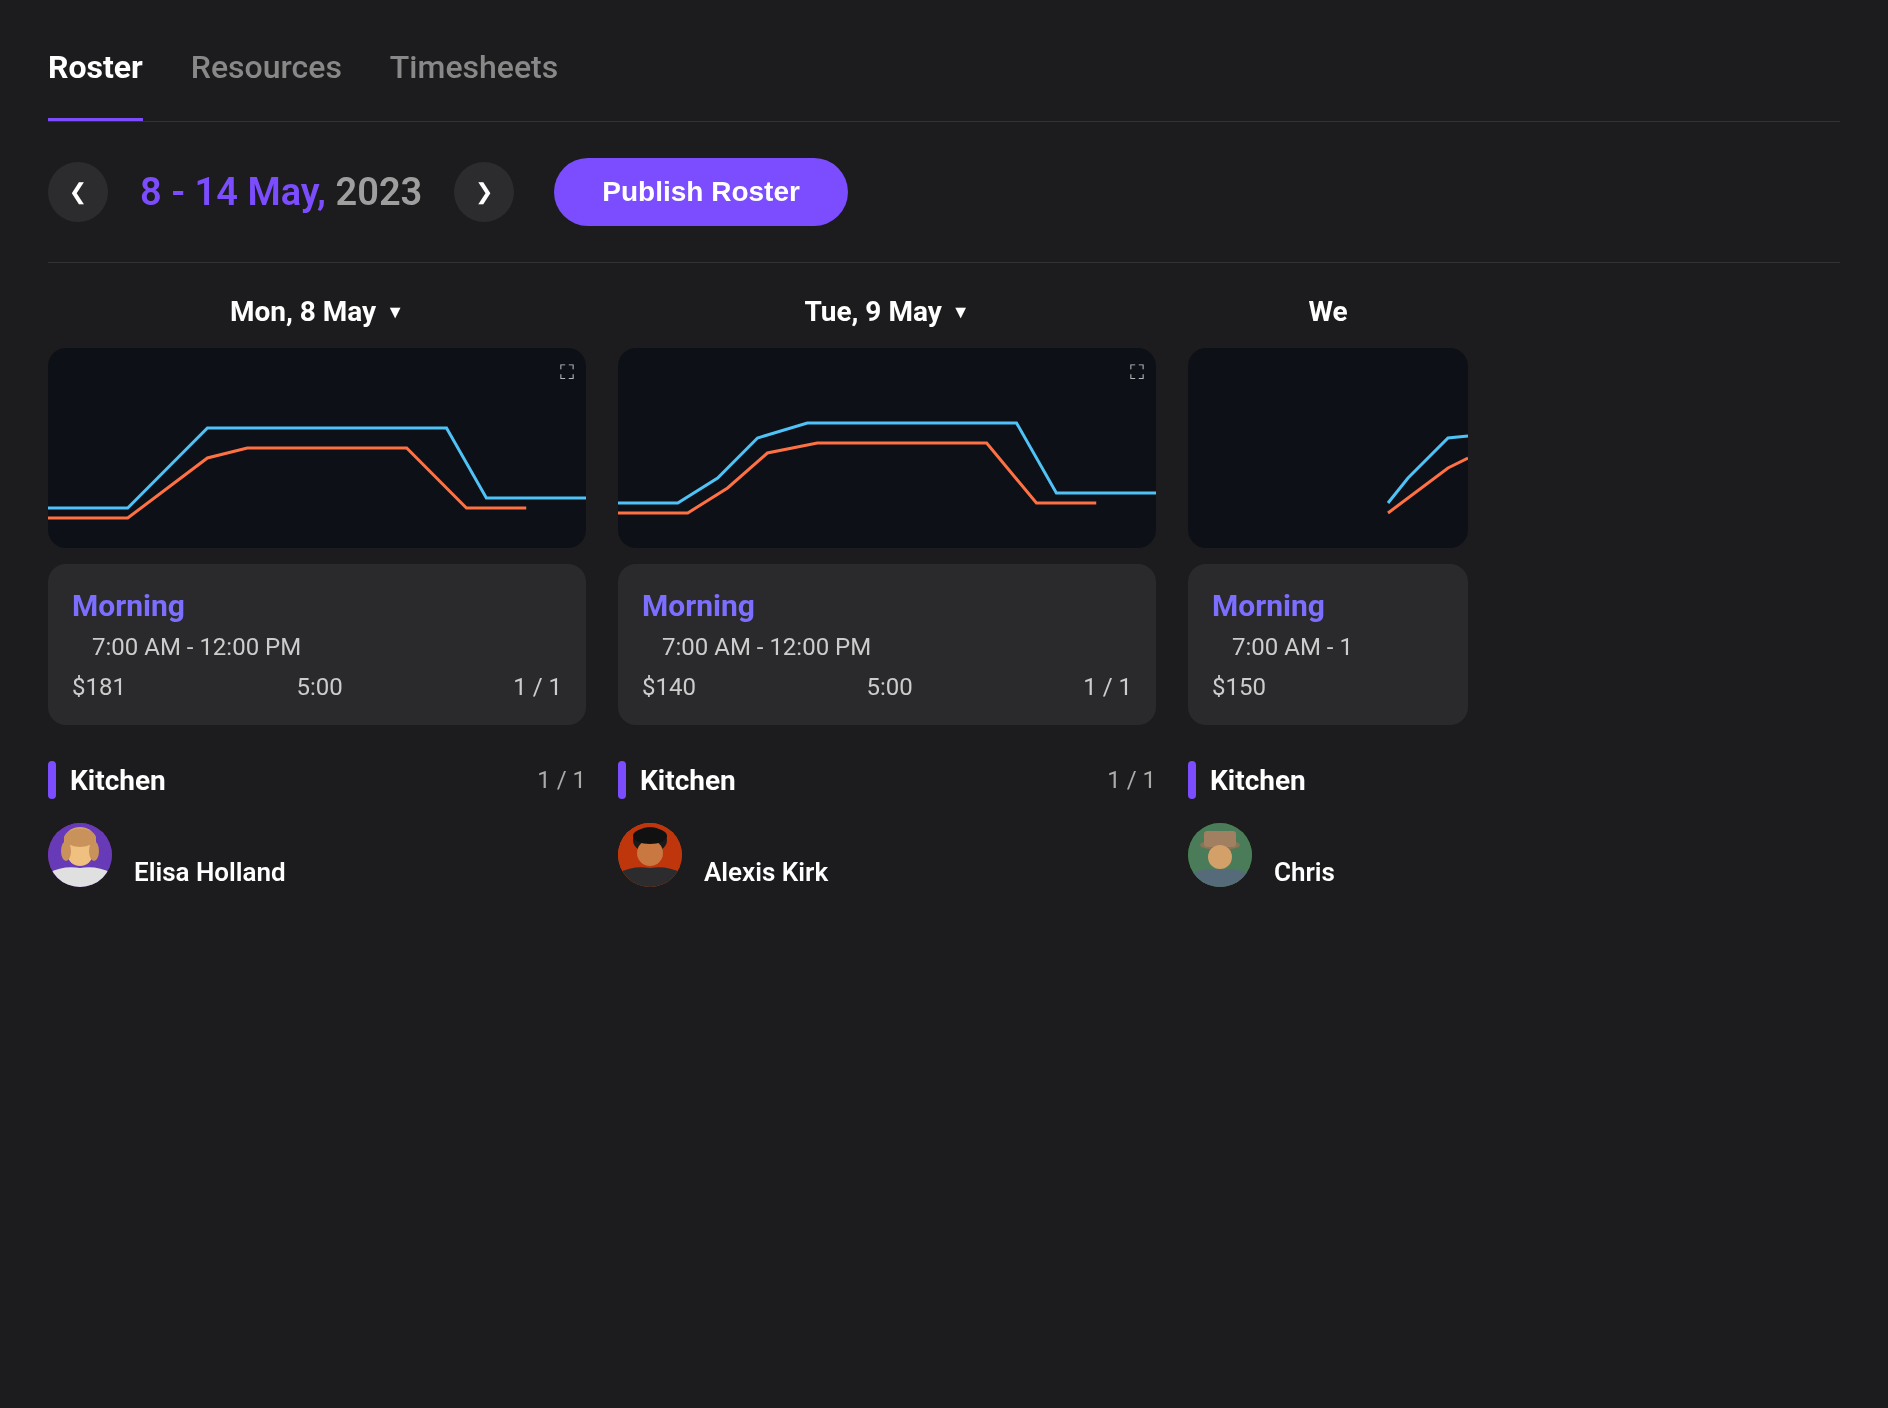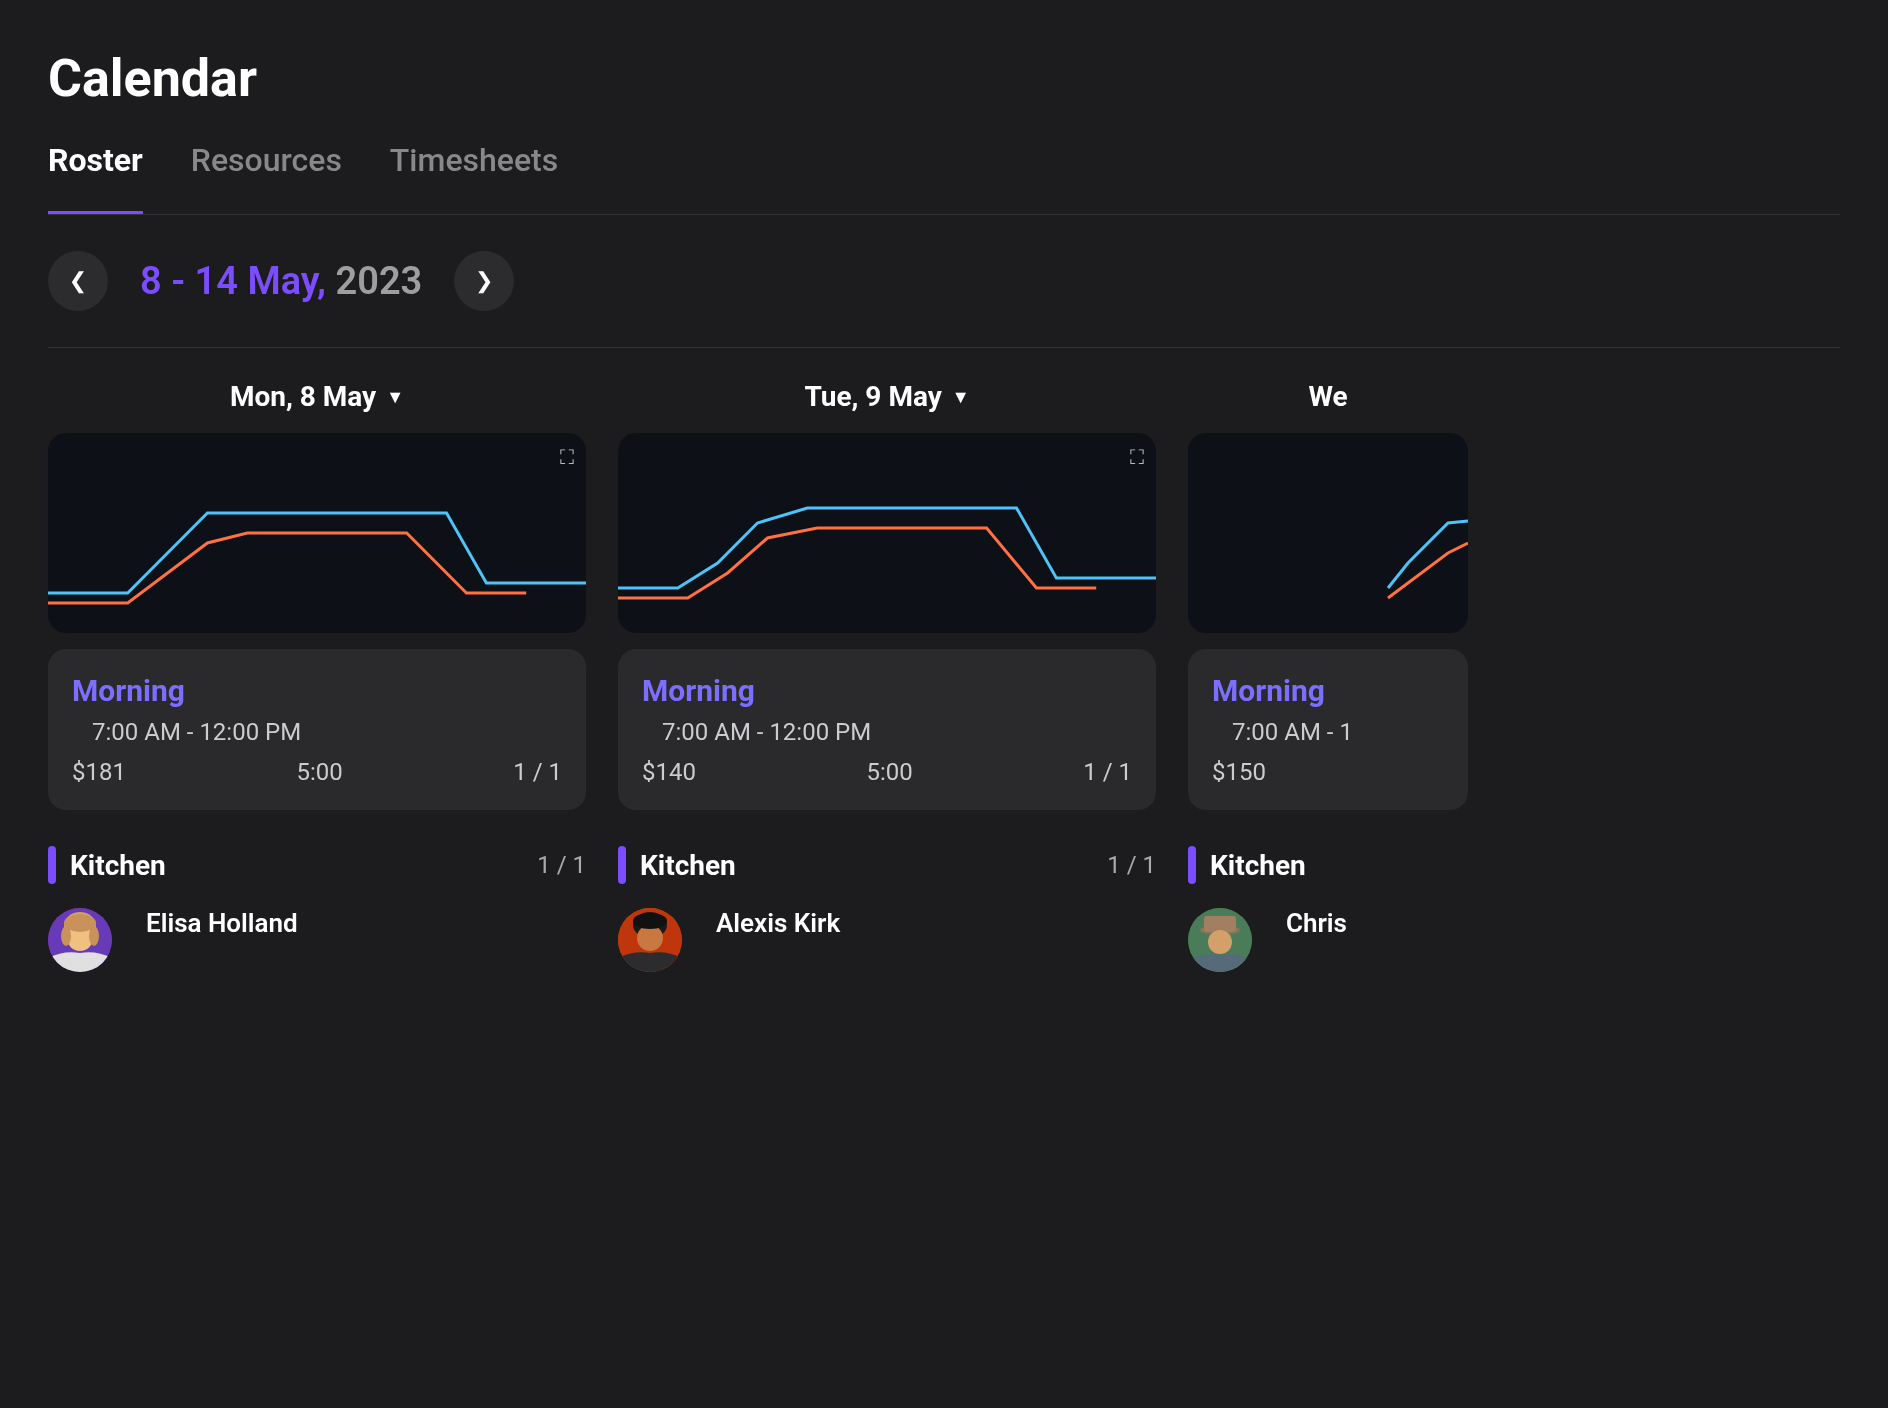--- a/index.html
+++ b/index.html
@@ -202,22 +202,22 @@
       border-radius: 4px;
     }
 
     .kitchen-count {
       font-size: 24px;
       color: #aaaaaa;
     }
 
     .staff-row {
       display: flex;
-      align-items: flex-start;
-      gap: 34px;
+      align-items: flex-end;
+      gap: 22px;
       padding: 8px 0;
     }
 
     .avatar {
       width: 64px;
       height: 64px;
       border-radius: 50%;
       overflow: hidden;
       flex-shrink: 0;
       display: flex;
@@ -248,21 +248,20 @@
 
     .partial-col {
       overflow: hidden;
     }
   </style>
 </head>
 <body>
 
 <div class="app-container">
 
-  <h1 class="page-title">Calendar</h1>
 
   <div class="tabs">
     <div class="tab active">
       <span>Roster</span>
     </div>
     <div class="tab">
       <span>Resources</span>
     </div>
     <div class="tab">
       <span>Timesheets</span>
@@ -275,20 +274,21 @@
     </button>
 
     <span class="date-range">
       <span>8 - 14 May,</span><span class="year"> 2023</span>
     </span>
 
     <button class="nav-btn">
       <span>❯</span>
     </button>
 
+    <button class="publish-btn">Publish Roster</button>
   </div>
 
   <div class="calendar-grid">
 
     <div class="day-column">
       <div class="day-header">
         <span>Mon, 8 May</span>
         <span class="chevron-down">▼</span>
       </div>
 

